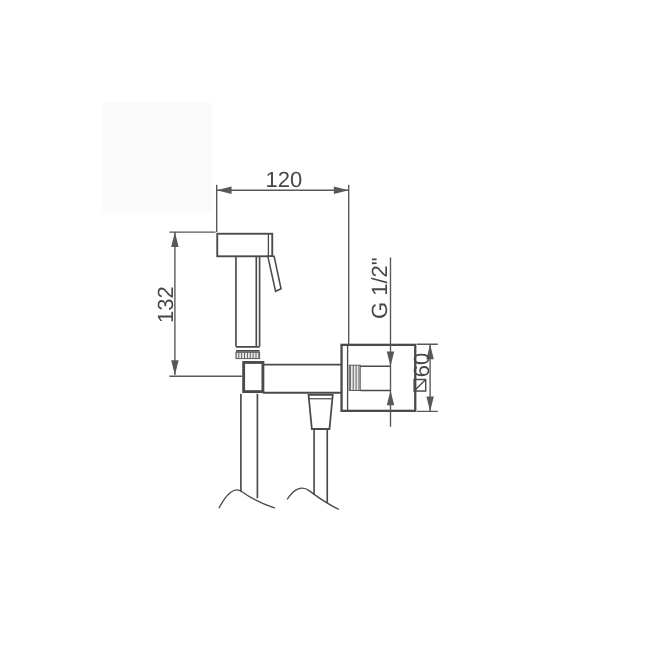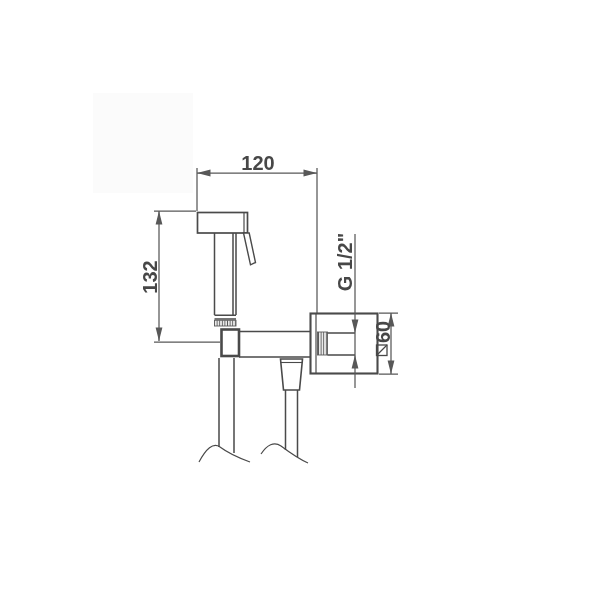--- a/index.html
+++ b/index.html
@@ -8,21 +8,21 @@
     --dim-color:#585858;
     --text-color:#474747;
     --faint:#fbfbfb;
   }
   html,body{margin:0;padding:0;}
   body{
     width:600px;height:600px;background:var(--bg);
     font-family:"Liberation Sans", sans-serif;
     overflow:hidden;
   }
-  .stage{width:592px;height:600px;position:relative;font-weight:bold;}
+  .stage{width:592px;height:600px;position:relative;}
   svg{display:block;}
   .ln{stroke:var(--line-color);fill:none;}
   .dln{stroke:var(--dim-color);fill:none;stroke-width:1.25;}
   .arrow{fill:var(--dim-color);stroke:none;}
   .dimtext{
     fill:var(--text-color);
     font-family:"Liberation Sans", sans-serif;
     font-size:20px;
   }
   .white{fill:#ffffff;}

